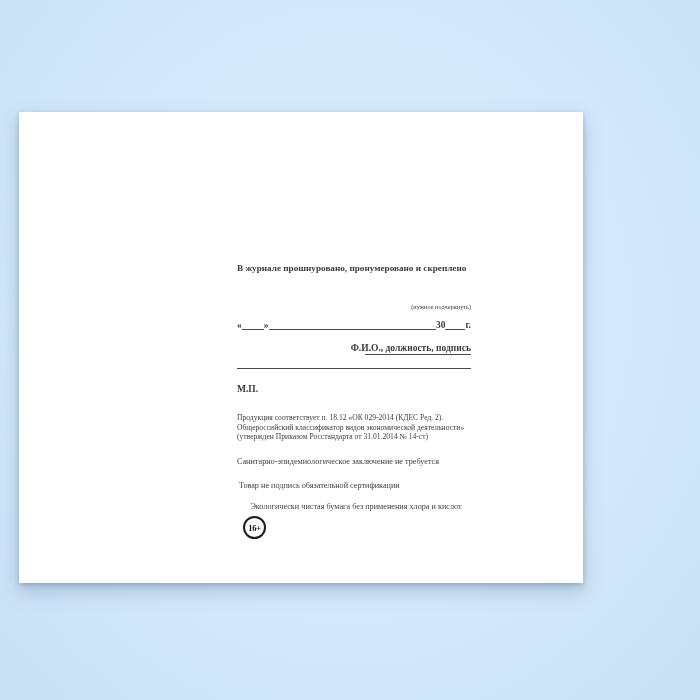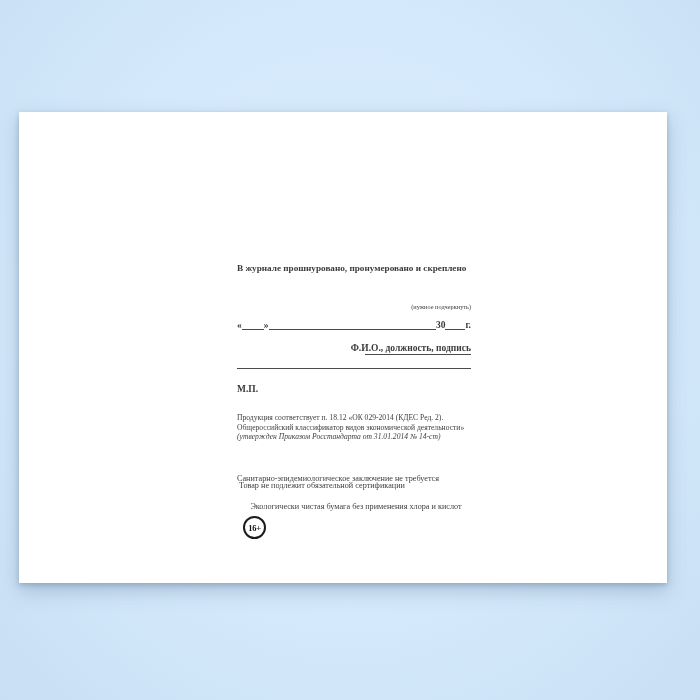--- a/index.html
+++ b/index.html
@@ -2,37 +2,37 @@
 <html><head>
 <meta charset="utf-8">
 <style>
   html,body{margin:0;padding:0;}
   body{
     width:700px;height:700px;position:relative;overflow:hidden;
     background:radial-gradient(ellipse at 50% 45%, #daeefd 0%, #d4e9fb 55%, #c8dff4 100%);
     font-family:"Liberation Serif","DejaVu Serif",serif;
   }
   .sheet{
-    position:absolute;left:19px;top:112px;width:648px;height:471px;
+    position:absolute;left:19px;top:112px;width:564px;height:471px;
     background:#ffffff;
     box-shadow:0 2px 5px rgba(104,130,158,.45), 0 8px 18px rgba(104,130,158,.38);
   }
   .line{
     position:absolute;left:218px;width:234px;
     color:#3b3b3b;white-space:nowrap;
   }
   .big{font-size:9.5px;font-weight:bold;line-height:12px;}
   .flexline{display:flex;align-items:flex-end;}
   .fill{border-bottom:1px solid #4a4a4a;margin-bottom:1px;}
   .grow{flex:1 1 auto;}
   .note{font-size:6.3px;text-align:right;padding-right:2px;color:#3b3b3b;}
   .fullrule{position:absolute;left:218px;width:234px;height:7px;border-bottom:1px solid #4a4a4a;}
   .mp{padding-right:6px;}
   .para{font-size:7.6px;line-height:9.6px;color:#404040;}
-  .para .it{font-style:italic;}
+  .para .it{}
   .single{font-size:8.2px;color:#404040;}
   .markrow{display:flex;align-items:flex-start;padding-left:6px;}
   .agebadge{
     width:19px;height:19px;border:2px solid #1c1c1c;border-radius:50%;
     display:flex;align-items:center;justify-content:center;
     font-size:8.5px;font-weight:bold;color:#141414;letter-spacing:-0.3px;
     background:#fff;flex:0 0 auto;
   }
   .marktext{margin-left:12px;padding-top:1px;}
   .marktitle{font-size:8.2px;color:#3b3b3b;line-height:9px;}
@@ -67,23 +67,23 @@
   <div class="fullrule" style="top:249px;"></div>
 
   <div class="line big mp" style="top:271px;">М.П.</div>
 
   <div class="line para" style="top:301px;">
     <div>Продукция соответствует п. 18.12 «ОК 029-2014 (КДЕС Ред. 2).</div>
     <div>Общероссийский классификатор видов экономической деятельности»</div>
     <div class="it">(утвержден Приказом Росстандарта от 31.01.2014 № 14-ст)</div>
   </div>
 
-  <div class="line single" style="top:362px;">Санитарно-эпидемиологическое заключение не требуется</div>
+  <div class="line single" style="top:345px;">Санитарно-эпидемиологическое заключение не требуется</div>
 
-  <div class="line single pl2" style="top:369px;">Товар не подлежит обязательной сертификации</div>
+  <div class="line single pl2" style="top:369px;">Товар не подпись обязательной сертификации</div>
 
   <div class="line single pl2" style="top:390px;text-align:center;">Экологически чистая бумага без применения хлора и кислот</div>
 
   <div class="line markrow" style="top:404px;">
     <div class="agebadge">16+</div>
   </div>
 
 </div>
 
 </body></html>

